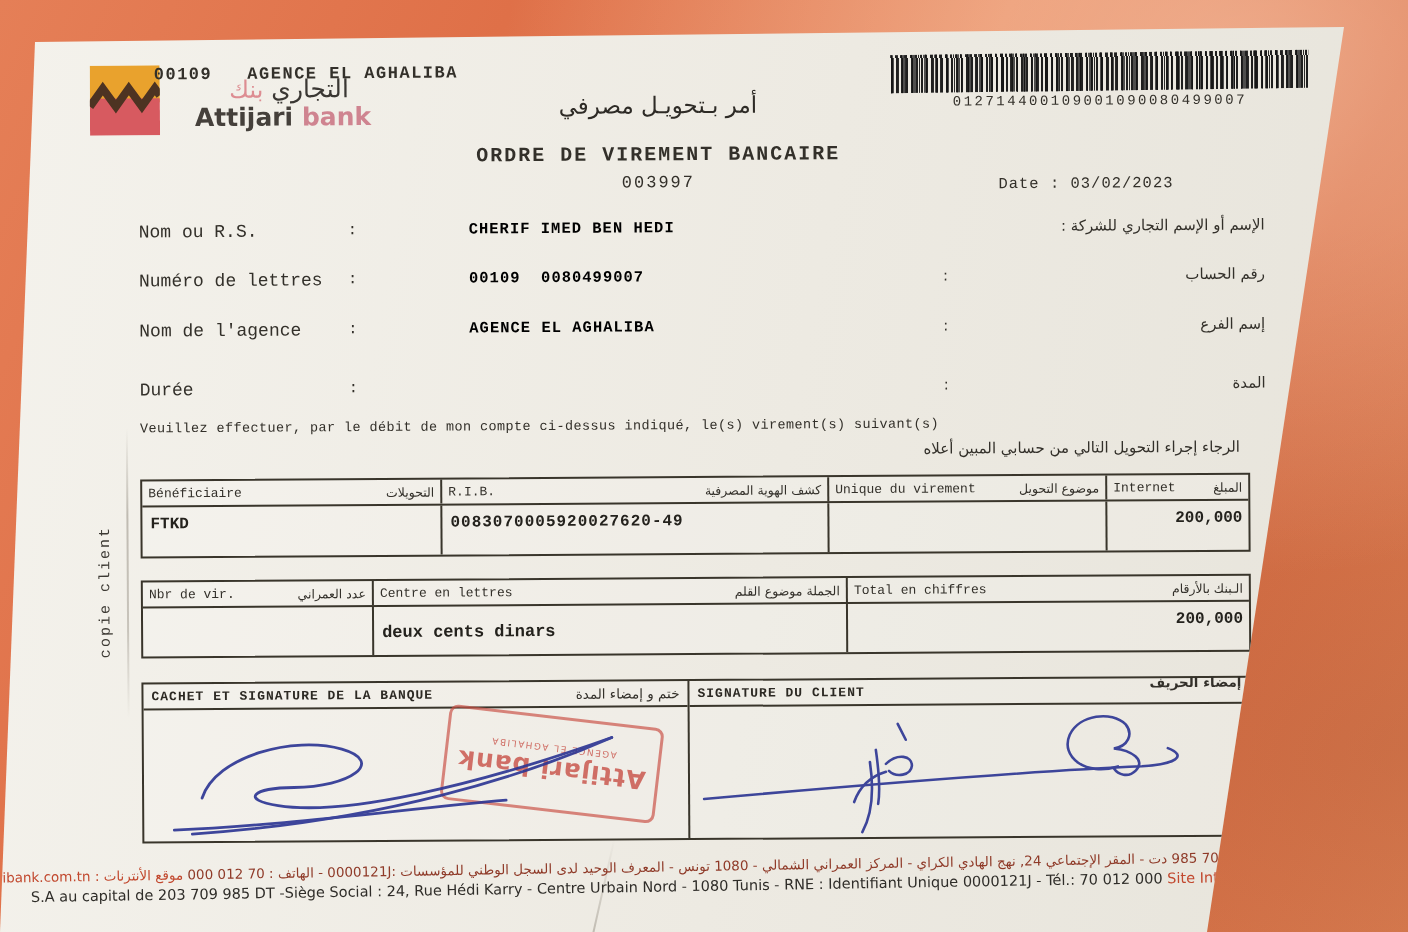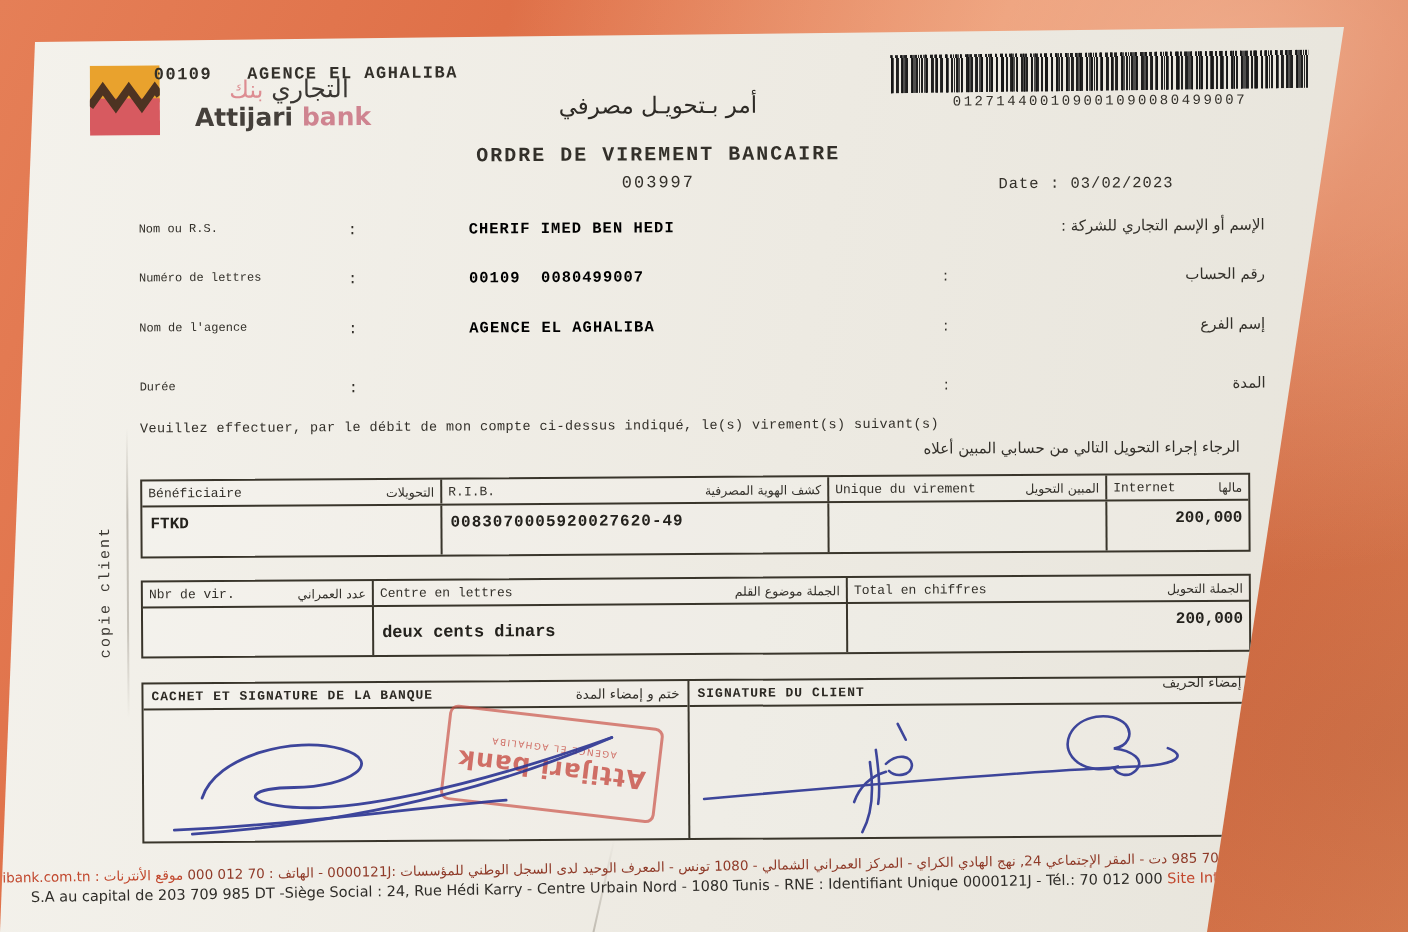--- a/index.html
+++ b/index.html
@@ -35,21 +35,21 @@
       repeating-linear-gradient(90deg,rgba(10,10,10,.85) 0 1px,transparent 1px 7px),
       repeating-linear-gradient(90deg,rgba(40,40,40,.8) 0 3px,transparent 3px 11px);}
   .barcode-number{left:893px;top:95px;width:418px;text-align:center;font-size:14px;letter-spacing:2.5px;}
   .title-ar{left:420px;top:92px;width:480px;text-align:center;font-size:23px;color:#2e2b26;}
   .title-fr{left:380px;top:143px;width:560px;text-align:center;font-size:20px;font-weight:bold;letter-spacing:2px;}
   .doc-number{left:380px;top:173px;width:560px;text-align:center;font-size:17px;letter-spacing:2px;}
   .date-line{left:1000px;top:177px;font-size:15.5px;letter-spacing:1px;}
 
   
   .frow{position:absolute;left:0;width:1408px;height:22px;}
-  .frow .lab{position:absolute;left:140px;font-size:12px;text-align:right;}
+  .frow .lab{position:absolute;left:140px;font-size:18px;text-align:right;}
   .frow .col{position:absolute;left:349px;font-size:15.5px;}
   .frow .val{position:absolute;left:470px;font-size:15.5px;font-weight:bold;letter-spacing:1px;}
   .frow .arl{position:absolute;left:1000px;width:266px;direction:rtl;text-align:right;font-size:15px;}
   .frow .arl-wide{position:absolute;left:930px;width:336px;direction:rtl;text-align:right;font-size:15px;}
   .frow .arc{position:absolute;left:944px;font-size:15px;}
 
   .instr-fr{left:140px;top:418px;font-size:13.5px;letter-spacing:.4px;}
   .instr-ar{left:740px;top:441px;width:500px;direction:rtl;text-align:right;font-size:15px;}
 
   
@@ -63,21 +63,21 @@
   .bcell{border-right:2px solid #39352b;box-sizing:border-box;padding:8px 6px 0 8px;}
   .bcell:last-child{border-right:none;}
 
   
   .sigtbl{left:140px;top:679px;width:1106px;height:157px;}
   .sigcell{position:relative;display:flex;flex-direction:column;border-right:2px solid #39352b;box-sizing:border-box;}
   .sigcell:last-child{border-right:none;}
   .sighead{display:flex;justify-content:space-between;align-items:center;height:26px;border-bottom:2px solid #39352b;padding:0 8px;box-sizing:border-box;}
   .sighead .hfr{font-size:13px;letter-spacing:1px;font-weight:bold;color:#2c2923;}
   .sighead .har{font-size:13.5px;}
-  .raise{transform:translateY(-8px);}
+  .raise{transform:translateY(-8px);font-weight:bold;}
   .sigbody{position:relative;flex:1;}
   .stamp{position:absolute;left:300px;top:8px;width:210px;height:90px;transform:rotate(187deg);
     border:3.5px solid rgba(201,80,70,.75);border-radius:9px;display:flex;flex-direction:column;
     align-items:center;justify-content:center;gap:2px;color:rgba(198,72,62,.85);opacity:.9;}
   .stamp .big{font-size:25px;font-weight:bold;letter-spacing:1px;}
   .stamp .small{font-size:9px;letter-spacing:1.5px;}
   .sigsvg{position:absolute;left:0;top:0;}
 
   
   .copie{left:25px;top:580px;width:160px;text-align:center;transform:rotate(-90deg);font-size:15px;letter-spacing:2px;color:#3c3933;}
@@ -157,25 +157,25 @@
           <div class="cell" style="width:300px">
             <span class="hfr mono ink">Bénéficiaire</span>
             <span class="har ar ink">التحويلات</span>
           </div>
           <div class="cell" style="width:387px">
             <span class="hfr mono ink">R.I.B.</span>
             <span class="har ar ink">كشف الهوية المصرفية</span>
           </div>
           <div class="cell" style="width:278px">
             <span class="hfr mono ink">Unique du virement</span>
-            <span class="har ar ink">المبين التحويل</span>
+            <span class="har ar ink">موضوع التحويل</span>
           </div>
           <div class="cell" style="flex:1">
             <span class="hfr mono ink">Internet</span>
-            <span class="har ar ink">مالها</span>
+            <span class="har ar ink">المبلغ</span>
           </div>
         </div>
         <div class="brow">
           <div class="bcell mono bold" style="width:300px;font-size:16px">FTKD</div>
           <div class="bcell mono bold" style="width:387px;font-size:16px;letter-spacing:1px">0083070005920027620-49</div>
           <div class="bcell" style="width:278px"></div>
           <div class="bcell mono bold" style="flex:1;font-size:16px;text-align:right">200,000</div>
         </div>
       </div>
 
@@ -184,21 +184,21 @@
           <div class="cell" style="width:231px">
             <span class="hfr mono ink">Nbr de vir.</span>
             <span class="har ar ink">عدد العمراني</span>
           </div>
           <div class="cell" style="width:474px">
             <span class="hfr mono ink">Centre en lettres</span>
             <span class="har ar ink">الجملة موضوع القلم</span>
           </div>
           <div class="cell" style="flex:1">
             <span class="hfr mono ink">Total en chiffres</span>
-            <span class="har ar ink">الجملة التحويل</span>
+            <span class="har ar ink">الـبنك بالأرقام</span>
           </div>
         </div>
         <div class="brow">
           <div class="bcell" style="width:231px"></div>
           <div class="bcell mono bold" style="width:474px;font-size:17px;padding-top:16px">deux cents dinars</div>
           <div class="bcell mono bold" style="flex:1;font-size:16px;text-align:right">200,000</div>
         </div>
       </div>
 
       <div class="tbl sigtbl" style="flex-direction:row">

